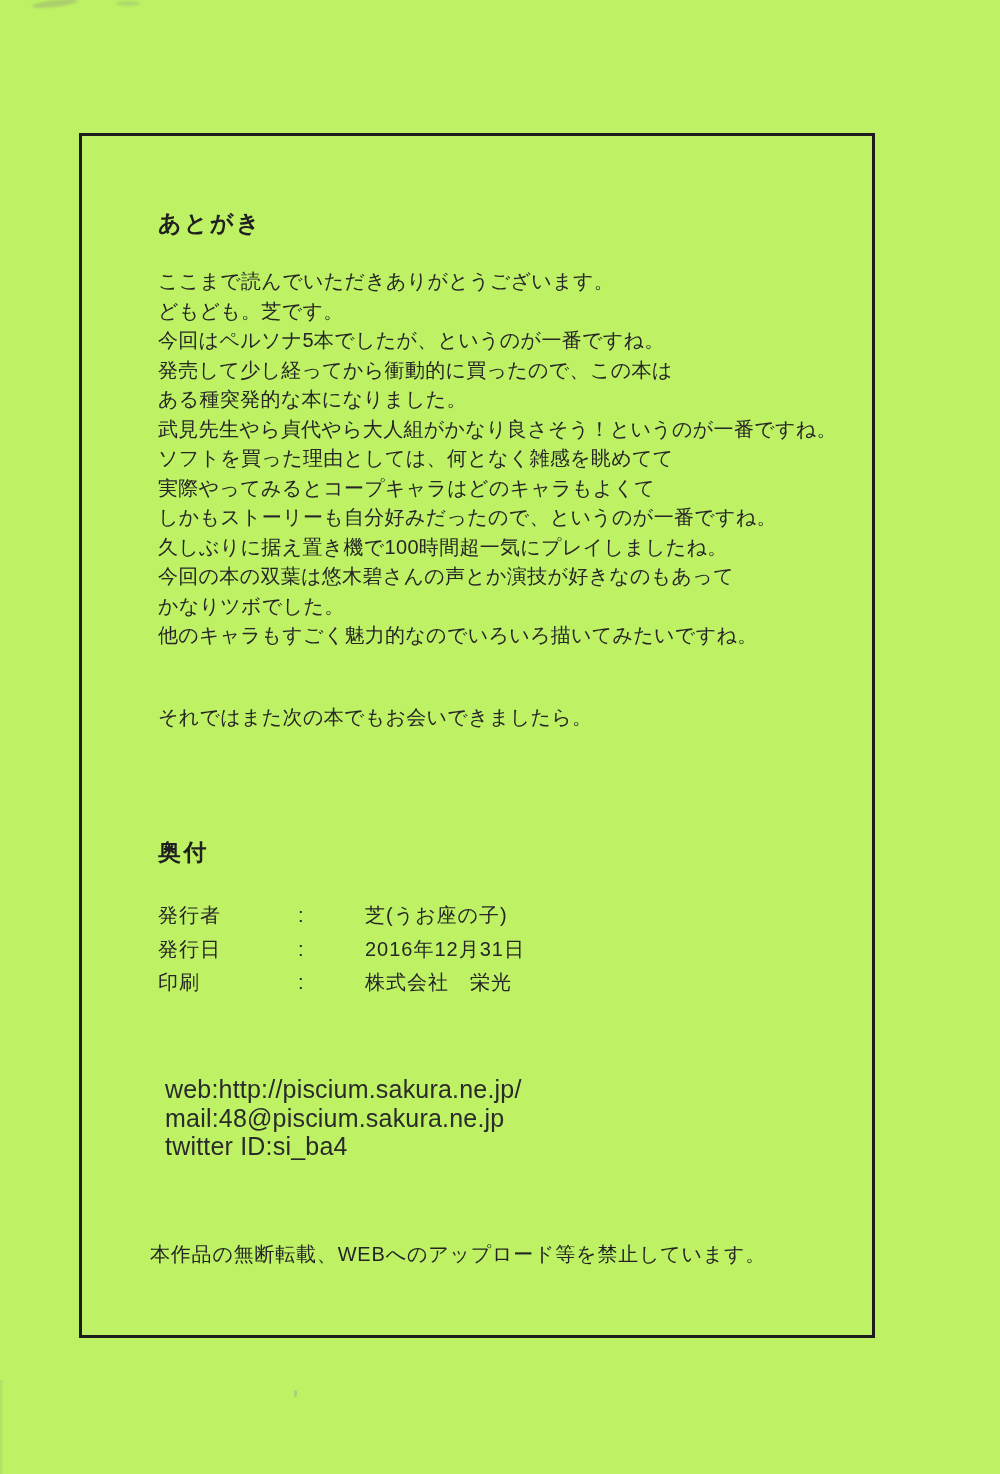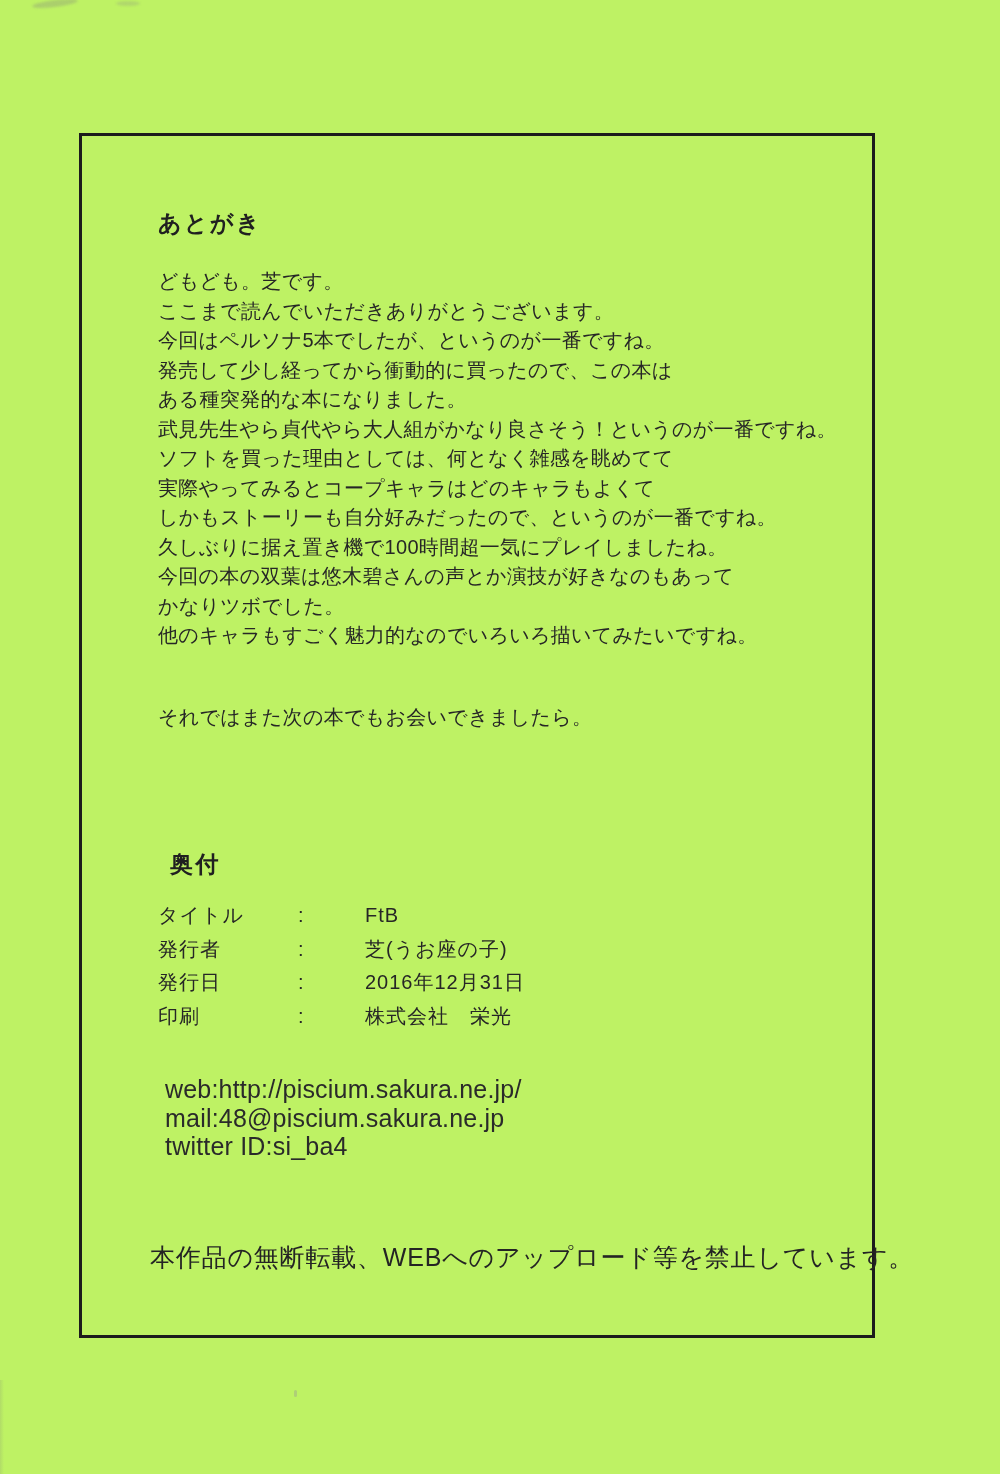--- a/index.html
+++ b/index.html
@@ -59,21 +59,21 @@
     font-size: 20px;
     line-height: 29.5px;
     letter-spacing: 0.3px;
     white-space: nowrap;
     color: #262626;
   }
   .colophon-heading {
     position: absolute;
     left: 158px;
     top: 838px;
-    margin: 12px;
+    margin: 0;
     font-size: 23px;
     font-weight: 700;
     letter-spacing: 2.5px;
     line-height: 1.25;
     color: #202020;
   }
   .colophon-table {
     position: absolute;
     left: 158px;
     top: 899px;
@@ -100,21 +100,21 @@
     font-size: 25px;
     line-height: 28.5px;
     letter-spacing: 0.2px;
     color: #2a2a2a;
     white-space: nowrap;
   }
   .notice {
     position: absolute;
     left: 150px;
     top: 1241px;
-    font-size: 25px;
+    font-size: 20px;
     letter-spacing: 0.8px;
     white-space: nowrap;
     color: #242424;
   }
   
   .smudge-a {
     position: absolute;
     left: 32px;
     top: 0px;
     width: 46px;
@@ -166,44 +166,41 @@
 <div class="page">
 
   <div class="smudge-a"></div>
   <div class="smudge-b"></div>
 
   <div class="frame"></div>
 
   <h1 class="afterword-heading">あとがき</h1>
 
   <div class="afterword-body">
+    <div>ここまで読んでいただきありがとうございます。</div>
     <div>どもども。芝です。</div>
-    <div>ここまで読んでいただきありがとうございます。</div>
     <div>今回はペルソナ5本でしたが、というのが一番ですね。</div>
     <div>発売して少し経ってから衝動的に買ったので、この本は</div>
     <div>ある種突発的な本になりました。</div>
     <div>武見先生やら貞代やら大人組がかなり良さそう！というのが一番ですね。</div>
     <div>ソフトを買った理由としては、何となく雑感を眺めてて</div>
     <div>実際やってみるとコープキャラはどのキャラもよくて</div>
     <div>しかもストーリーも自分好みだったので、というのが一番ですね。</div>
     <div>久しぶりに据え置き機で100時間超一気にプレイしましたね。</div>
     <div>今回の本の双葉は悠木碧さんの声とか演技が好きなのもあって</div>
     <div>かなりツボでした。</div>
     <div>他のキャラもすごく魅力的なのでいろいろ描いてみたいですね。</div>
   </div>
 
   <div class="afterword-closing">それではまた次の本でもお会いできましたら。</div>
 
   <h2 class="colophon-heading">奥付</h2>
 
   <div class="colophon-table">
     <div class="colophon-row">
-      <span class="colophon-label">タイトル</span><span class="colophon-colon">:</span><span class="colophon-value">FtB</span>
-    </div>
-    <div class="colophon-row">
       <span class="colophon-label">発行者</span><span class="colophon-colon">:</span><span class="colophon-value">芝(うお座の子)</span>
     </div>
     <div class="colophon-row">
       <span class="colophon-label">発行日</span><span class="colophon-colon">:</span><span class="colophon-value">2016年12月31日</span>
     </div>
     <div class="colophon-row">
       <span class="colophon-label">印刷</span><span class="colophon-colon">:</span><span class="colophon-value">株式会社　栄光</span>
     </div>
   </div>
 

